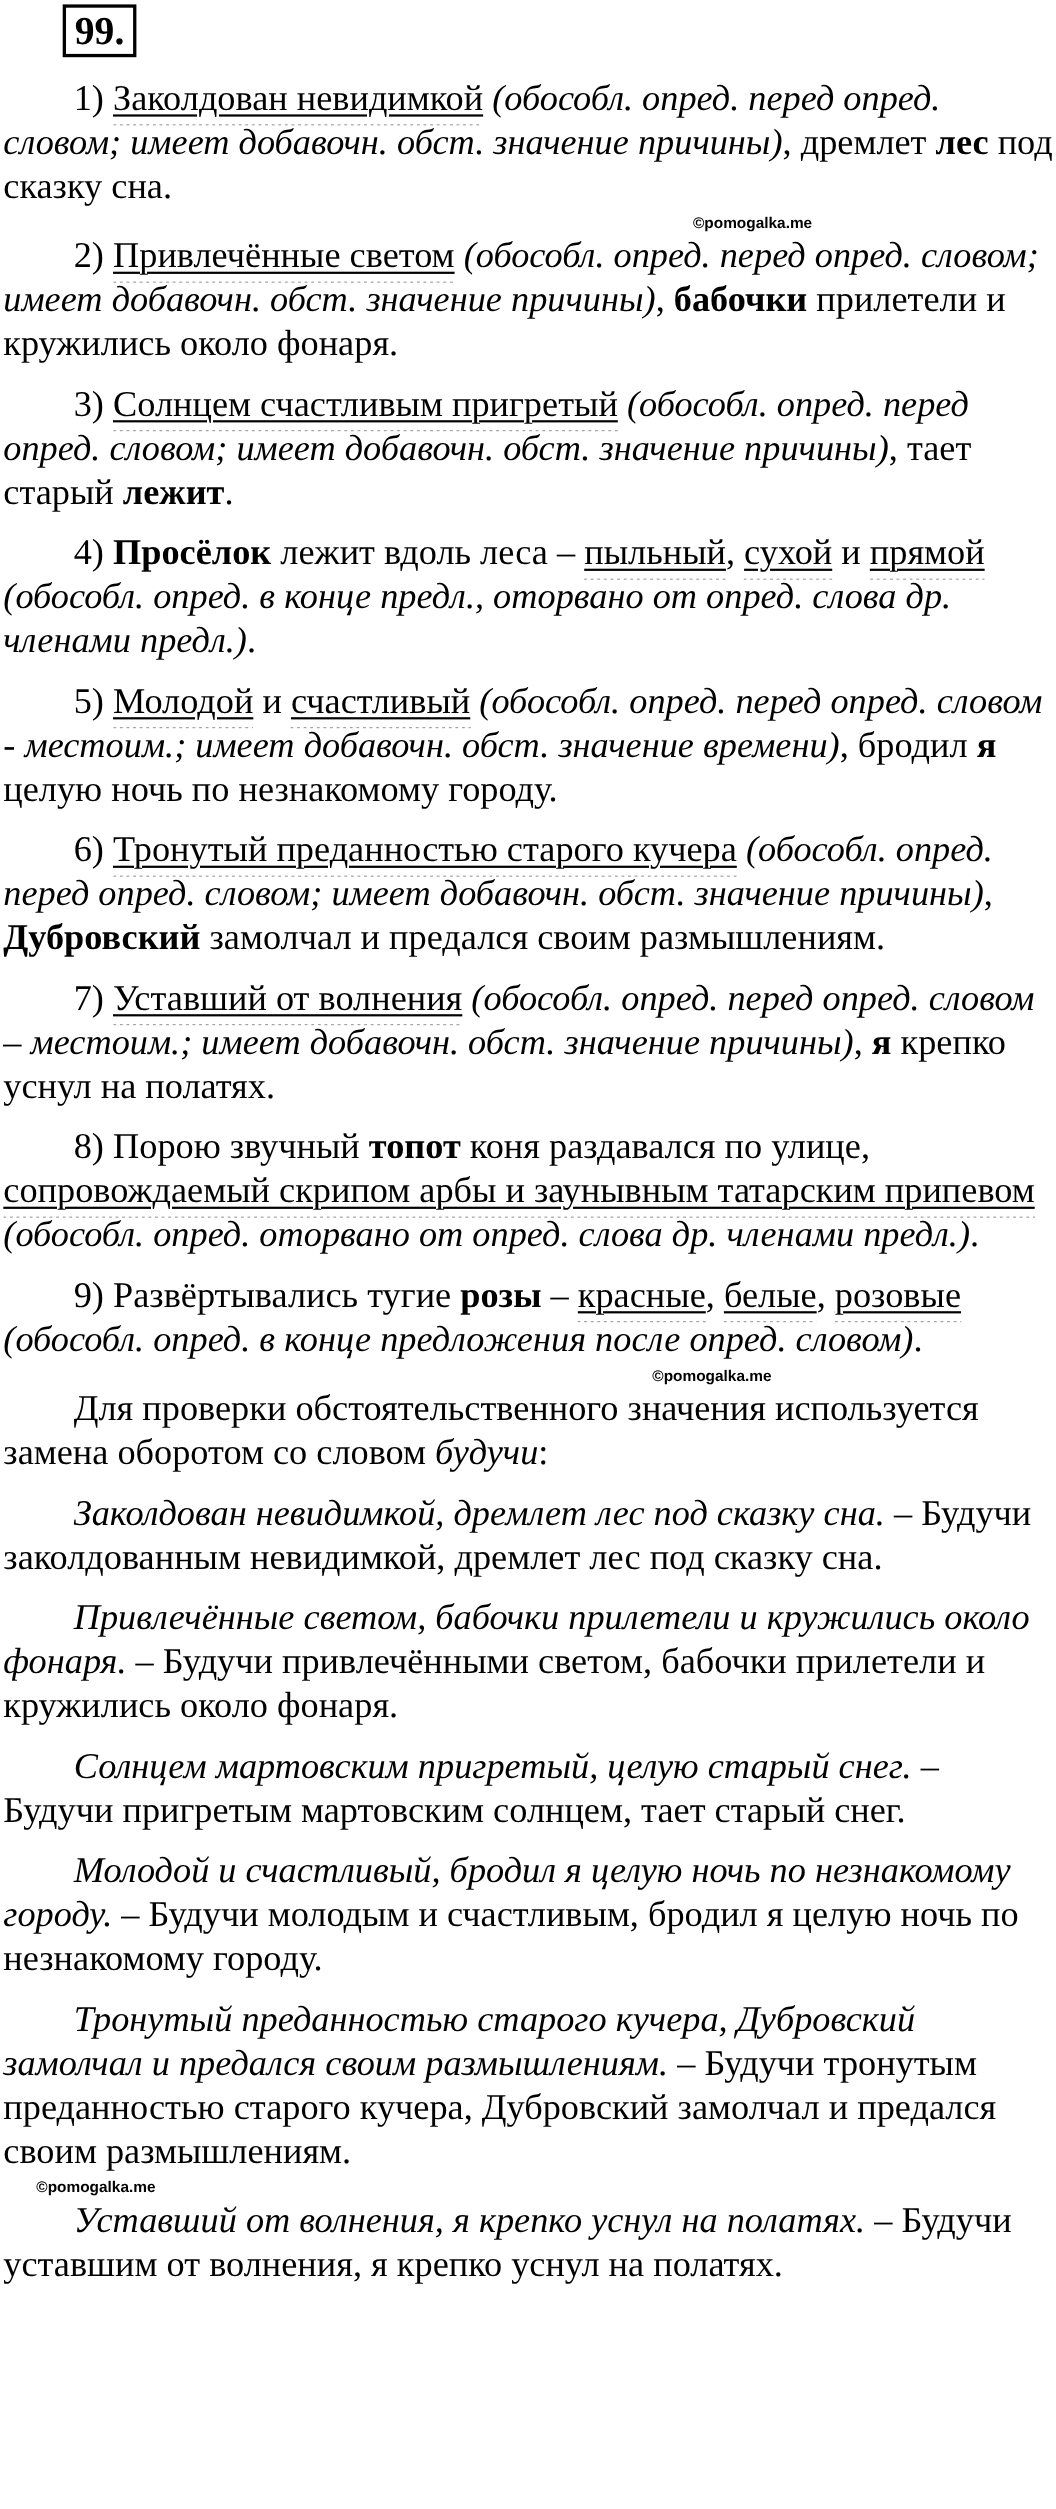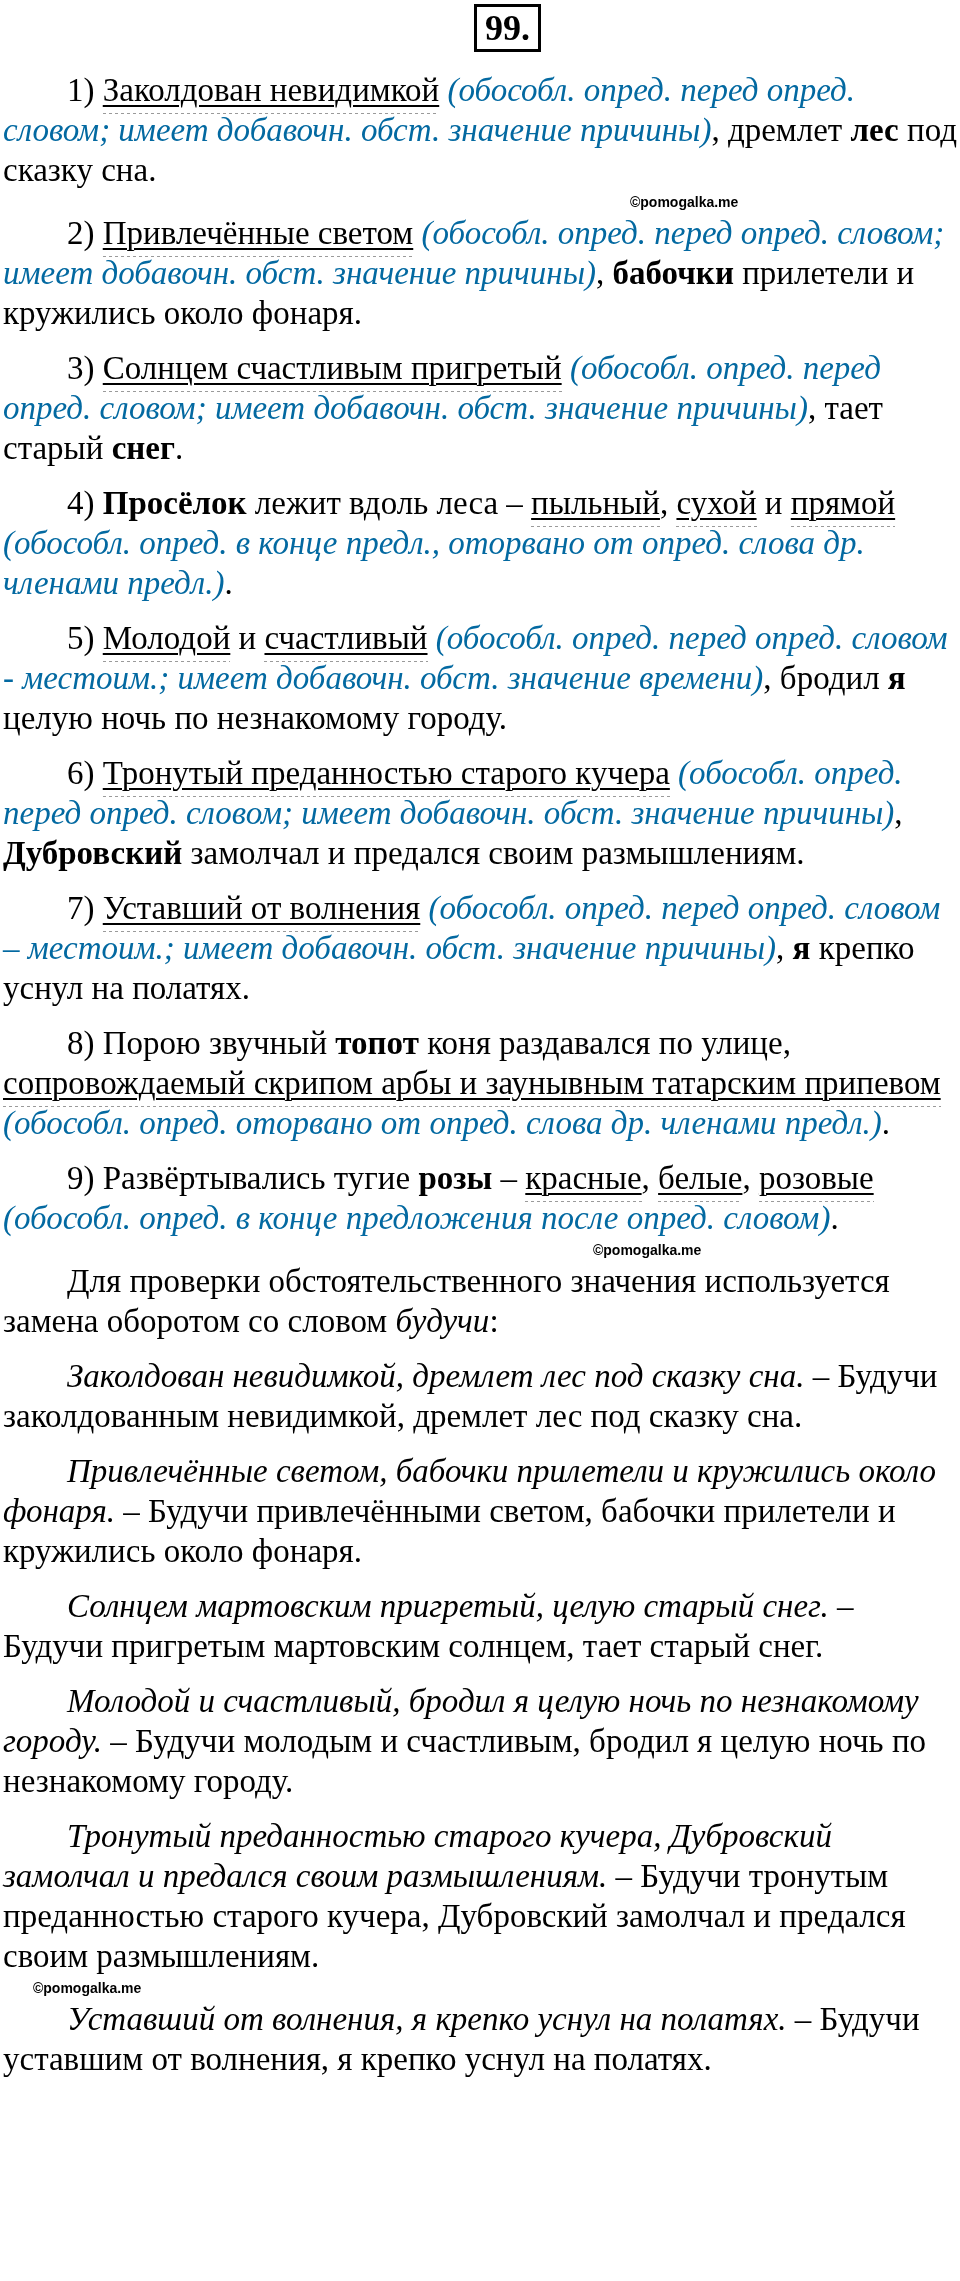--- a/index.html
+++ b/index.html
@@ -7,21 +7,21 @@
     width:960px;
     min-height:2281px;
     box-sizing:border-box;
     background:#ffffff;
     color:#000000;
     font-family:"Liberation Serif", serif;
     font-size:33px;
     line-height:40px;
     padding:4px 2px 24px 3px;
   }
-  .title-row{margin:0 0 18px 0;text-align:center;}
+  .title-row{margin:0 0 18px 0;}
   .num-box{
     display:inline-block;
     margin-left:54px;
     border:3px solid #000;
     padding:0 8px;
     font-weight:700;
     font-size:36px;
     line-height:42px;
   }
   .para{
@@ -35,21 +35,21 @@
     line-height:22px;
     color:#000;
     margin:-14px 0 0 0;
     text-indent:0;
   }
   .wm-1{margin-left:627px;}
   .wm-2{margin-left:590px;}
   .wm-3{margin-left:30px;}
   .seg-b{font-weight:700;}
   .seg-i{font-style:italic;}
-  .seg-n{color:#0369a1;font-style:italic;}
+  .seg-n{color:#000000;font-style:italic;}
   .seg-u{
     text-decoration:underline;
     text-decoration-thickness:1.5px;
     text-underline-offset:4px;
     background-image:repeating-linear-gradient(to right,#9a9a9a 0 3px,rgba(0,0,0,0) 3px 6px);
     background-repeat:repeat-x;
     background-size:6px 1px;
     background-position:left bottom;
     padding-bottom:6px;
   }
@@ -57,21 +57,21 @@
 </head>
 <body>
 
 <div class="title-row">
   <span class="num-box">99.</span>
 </div>
 
 <p class="para"><span>1) </span><span class="seg-u">Заколдован невидимкой</span><span class="seg-n"> (обособл. опред. перед опред. словом; имеет добавочн. обст. значение причины)</span><span>, дремлет </span><span class="seg-b">лес</span><span> под сказку сна.</span></p>
 <div class="wm wm-1">©pomogalka.me</div>
 <p class="para"><span>2) </span><span class="seg-u">Привлечённые светом</span><span class="seg-n"> (обособл. опред. перед опред. словом; имеет добавочн. обст. значение причины)</span><span>, </span><span class="seg-b">бабочки</span><span> прилетели и кружились около фонаря.</span></p>
-<p class="para"><span>3) </span><span class="seg-u">Солнцем счастливым пригретый</span><span class="seg-n"> (обособл. опред. перед опред. словом; имеет добавочн. обст. значение причины)</span><span>, тает старый </span><span class="seg-b">снег</span><span>.</span></p>
+<p class="para"><span>3) </span><span class="seg-u">Солнцем счастливым пригретый</span><span class="seg-n"> (обособл. опред. перед опред. словом; имеет добавочн. обст. значение причины)</span><span>, тает старый </span><span class="seg-b">лежит</span><span>.</span></p>
 <p class="para"><span>4) </span><span class="seg-b">Просёлок</span><span> лежит вдоль леса – </span><span class="seg-u">пыльный</span><span>, </span><span class="seg-u">сухой</span><span> и </span><span class="seg-u">прямой</span><span class="seg-n"> (обособл. опред. в конце предл., оторвано от опред. слова др. членами предл.)</span><span>.</span></p>
 <p class="para"><span>5) </span><span class="seg-u">Молодой</span><span> и </span><span class="seg-u">счастливый</span><span class="seg-n"> (обособл. опред. перед опред. словом - местоим.; имеет добавочн. обст. значение времени)</span><span>, бродил </span><span class="seg-b">я</span><span> целую ночь по незнакомому городу.</span></p>
 <p class="para"><span>6) </span><span class="seg-u">Тронутый преданностью старого кучера</span><span class="seg-n"> (обособл. опред. перед опред. словом; имеет добавочн. обст. значение причины)</span><span>, </span><span class="seg-b">Дубровский</span><span> замолчал и предался своим размышлениям.</span></p>
 <p class="para"><span>7) </span><span class="seg-u">Уставший от волнения</span><span class="seg-n"> (обособл. опред. перед опред. словом – местоим.; имеет добавочн. обст. значение причины)</span><span>, </span><span class="seg-b">я</span><span> крепко уснул на полатях.</span></p>
 <p class="para"><span>8) Порою звучный </span><span class="seg-b">топот</span><span> коня раздавался по улице, </span><span class="seg-u">сопровождаемый скрипом арбы и заунывным татарским припевом</span><span class="seg-n"> (обособл. опред. оторвано от опред. слова др. членами предл.)</span><span>.</span></p>
 <p class="para"><span>9) Развёртывались тугие </span><span class="seg-b">розы</span><span> – </span><span class="seg-u">красные</span><span>, </span><span class="seg-u">белые</span><span>, </span><span class="seg-u">розовые</span><span class="seg-n"> (обособл. опред. в конце предложения после опред. словом)</span><span>.</span></p>
 <div class="wm wm-2">©pomogalka.me</div>
 
 <p class="para"><span>Для проверки обстоятельственного значения используется замена оборотом со словом </span><span class="seg-i">будучи</span><span>:</span></p>
 

